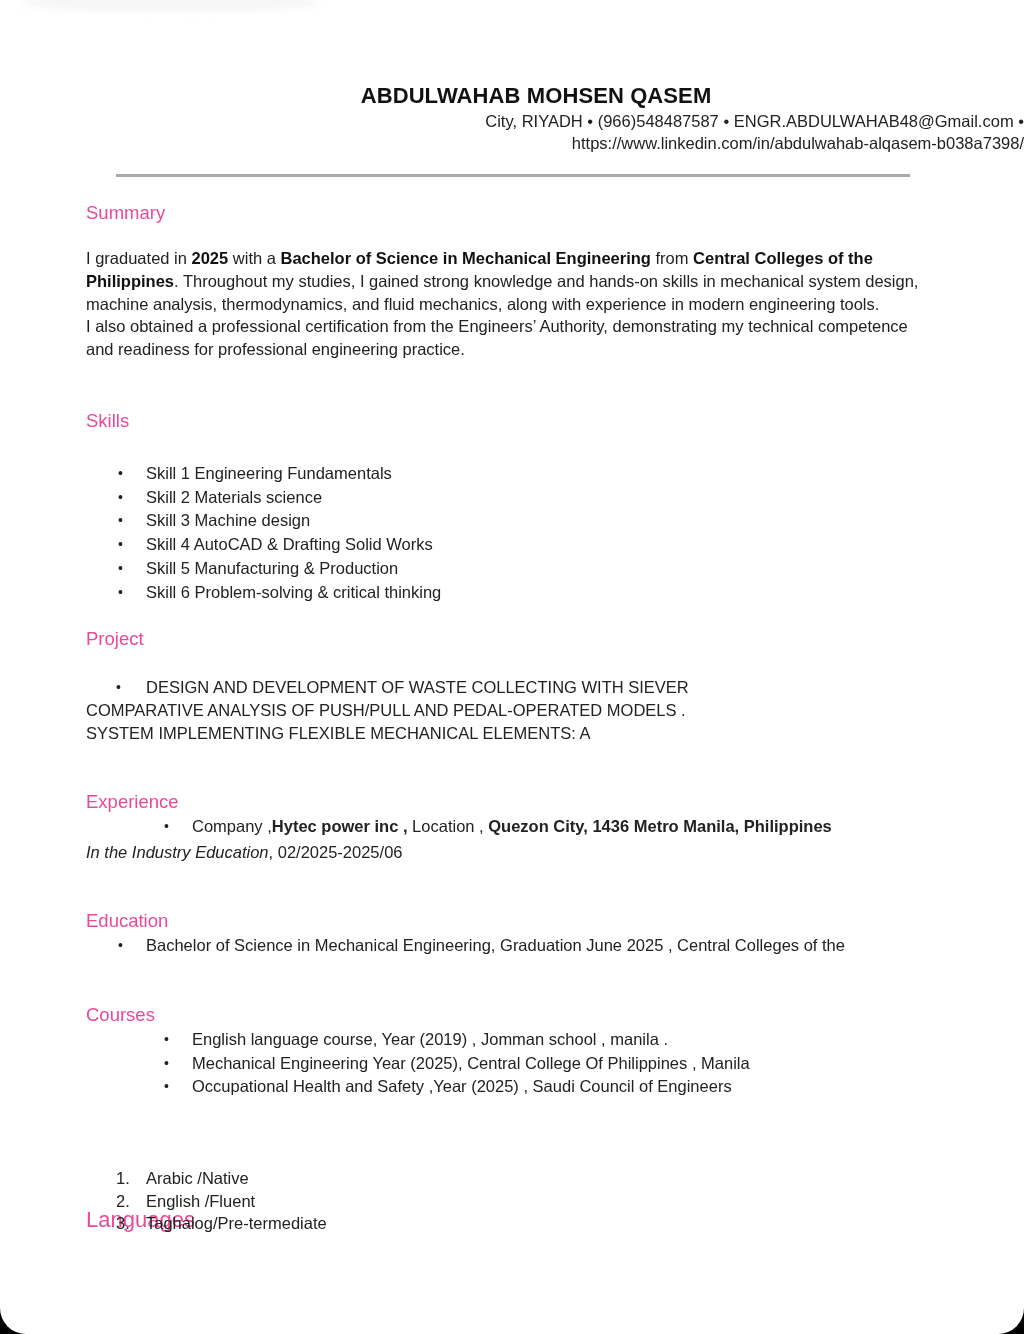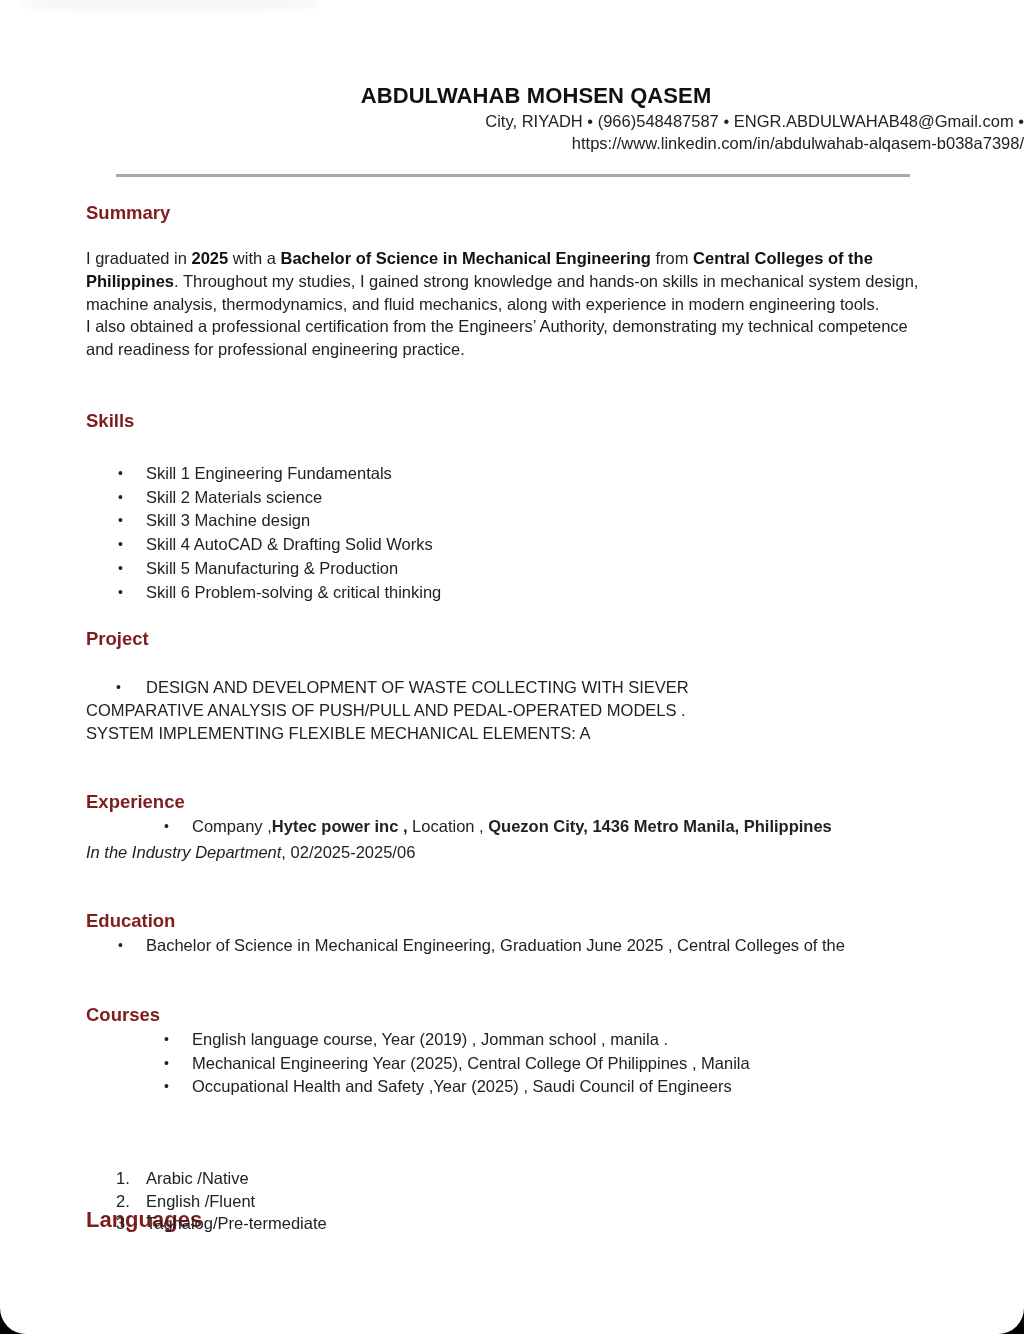--- a/index.html
+++ b/index.html
@@ -12,21 +12,21 @@
       background: #fff; border-radius: 0 0 26px 26px; overflow: hidden;
     }
     .top-shade {
       position: absolute; left: 20px; top: -6px; width: 300px; height: 18px;
       border-radius: 50%; background: #f6f6f6; filter: blur(3px);
     }
     .header { position: absolute; top: 82px; left: 0; width: 1024px; text-align: center; }
     .name { font-size: 22px; font-weight: bold; letter-spacing: 0.1px; line-height: 28px; color: #111; margin-left: 48px; }
     .contact { font-size: 16.5px; line-height: 22px; color: #222; text-align: right; }
     .rule { position: absolute; left: 116px; width: 794px; top: 174px; height: 3px; background: #a9a9a9; }
-    .sec-title { position: absolute; left: 86px; font-size: 18.5px; font-weight: bold; color: #7f1d1d; }
+    .sec-title { position: absolute; left: 86px; font-size: 18.5px; font-weight: normal; color: #ec4899; }
     .para { position: absolute; left: 86px; width: 850px; font-size: 16.5px; line-height: 22.8px; color: #222; }
     .para b { color: #111; text-align: right; }
     .blist { position: absolute; margin: 0; padding: 0; list-style: none; font-size: 16.5px; color: #222; }
     .blist li { position: relative; line-height: 23.7px; }
     .bullet { position: absolute; font-size: 14px; }
     .proj { position: absolute; left: 86px; font-size: 16.5px; line-height: 23px; color: #222; }
     .ital { font-style: italic; }
   </style>
 </head>
 <body>
@@ -60,21 +60,21 @@
     <div style="padding-left:60px">DESIGN AND DEVELOPMENT OF WASTE COLLECTING WITH SIEVER</div>
     <div>COMPARATIVE ANALYSIS OF PUSH/PULL AND PEDAL-OPERATED MODELS .</div>
     <div>SYSTEM IMPLEMENTING FLEXIBLE MECHANICAL ELEMENTS: A</div>
   </div>
 
   <div class="sec-title" style="top:791px">Experience</div>
   <div class="proj" style="top:815px; left:192px">
     <span class="bullet" style="left:-28px">•</span>
     <span>Company ,</span><b>Hytec power inc ,</b><span> Location , </span><b>Quezon City, 1436 Metro Manila, Philippines</b>
   </div>
-  <div class="proj" style="top:841px"><span class="ital">In the Industry Department</span><span>, 02/2025-2025/06</span></div>
+  <div class="proj" style="top:841px"><span class="ital">In the Industry Education</span><span>, 02/2025-2025/06</span></div>
 
   <div class="sec-title" style="top:910px">Education</div>
   <div class="proj" style="top:934px; left:146px">
     <span class="bullet" style="left:-28px">•</span>
     <div>Bachelor of Science in Mechanical Engineering, Graduation June 2025 , Central Colleges of the</div>
   </div>
 
   <div class="sec-title" style="top:1004px">Courses</div>
   <ul class="blist" id="courses-list" style="left:192px; top:1028px">
       <li><span class="bullet" style="left: -28px;">•</span><span>English language course, Year (2019) , Jomman school , manila .</span></li>

